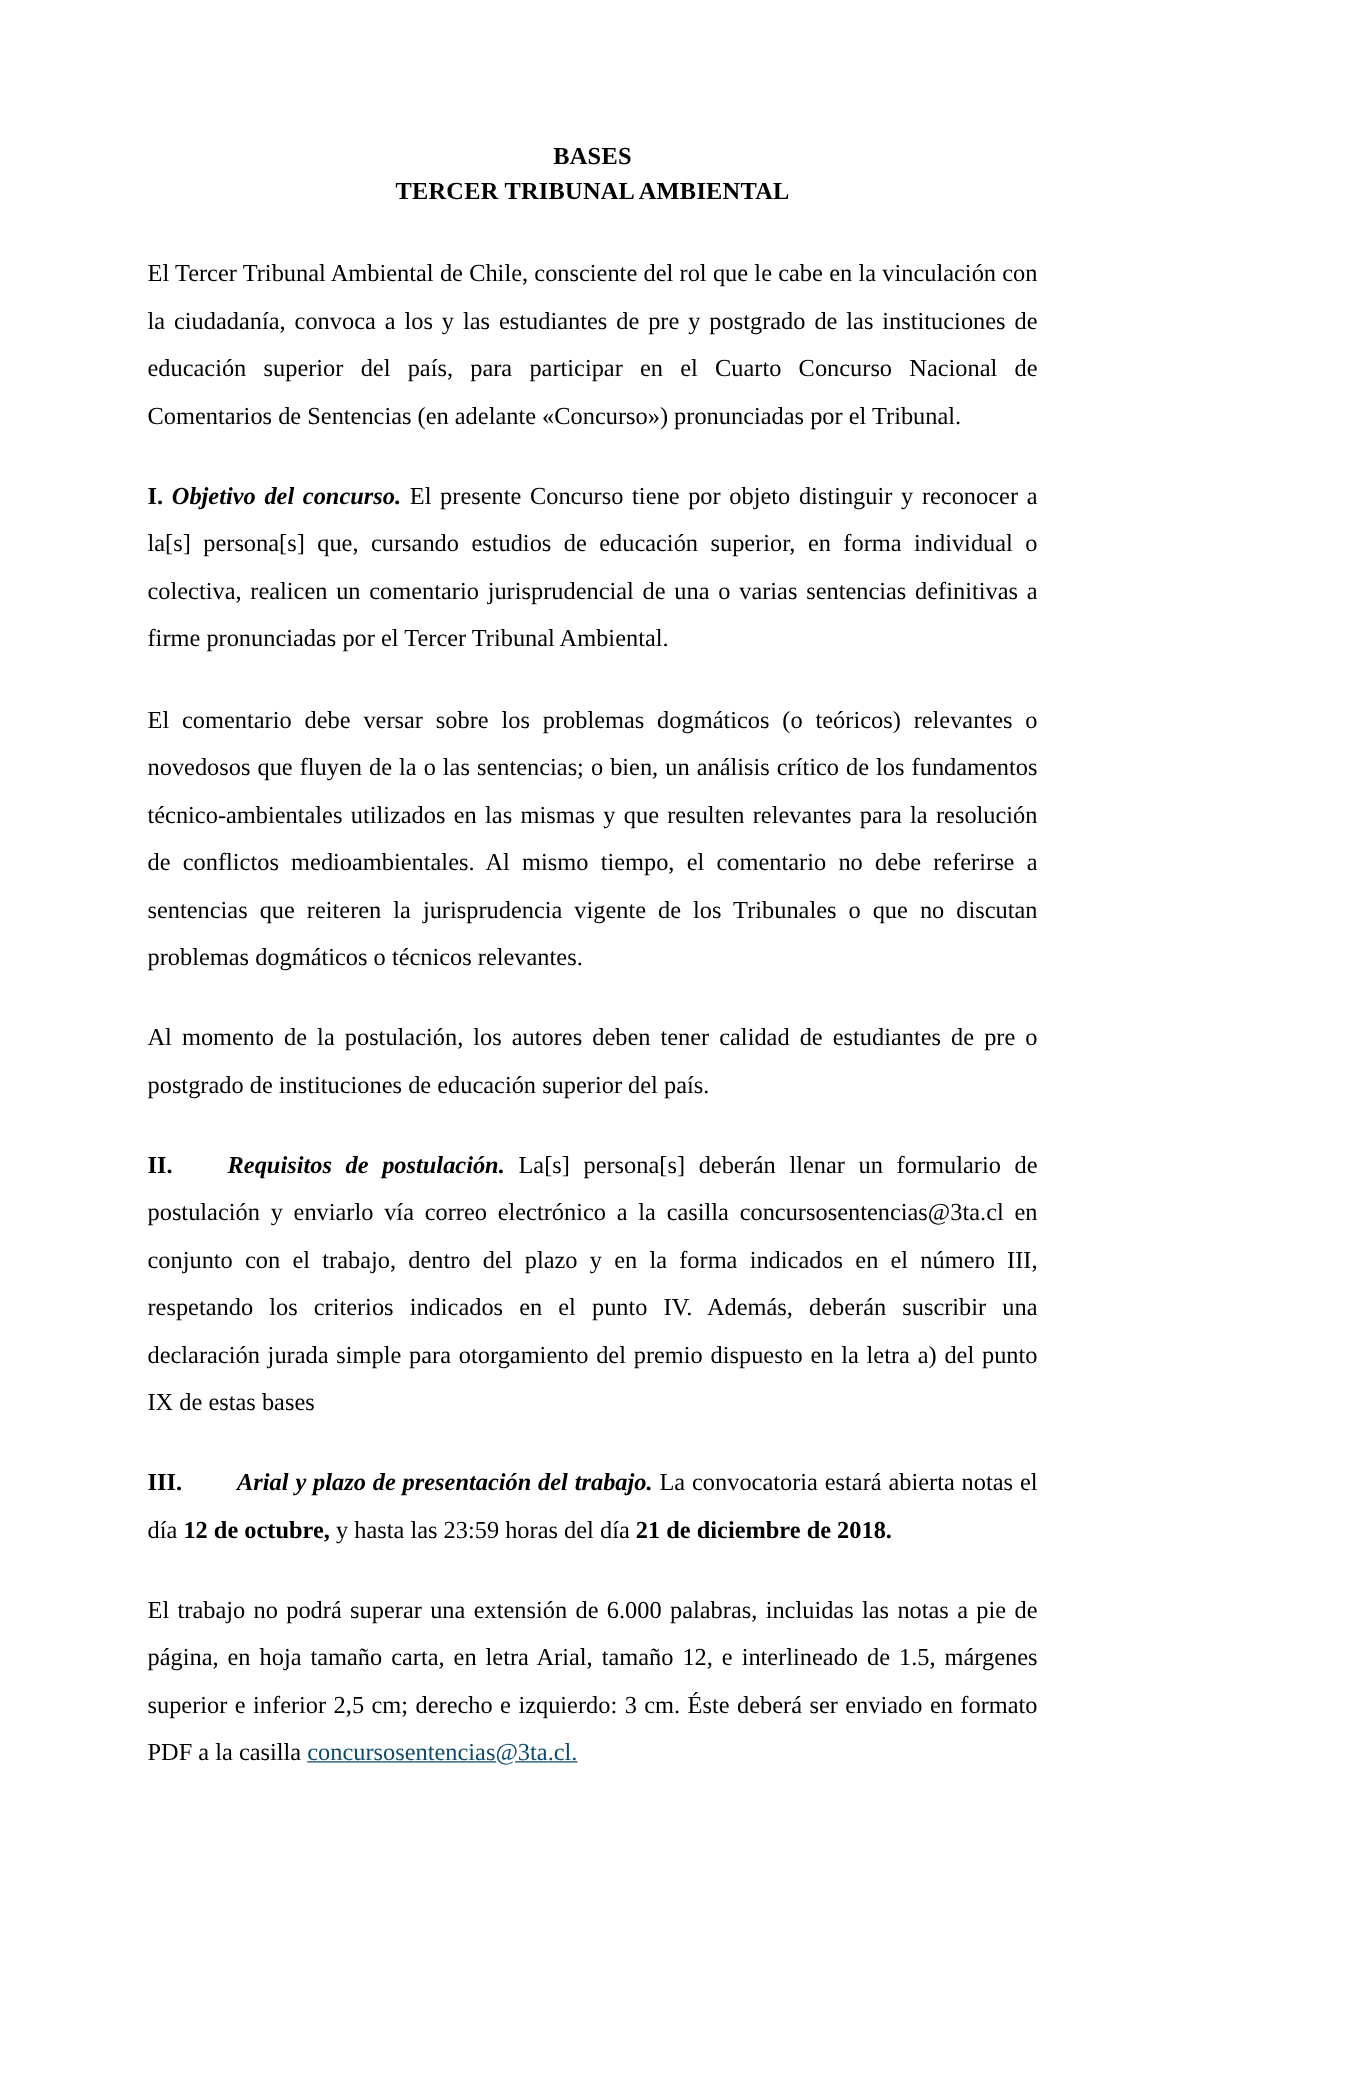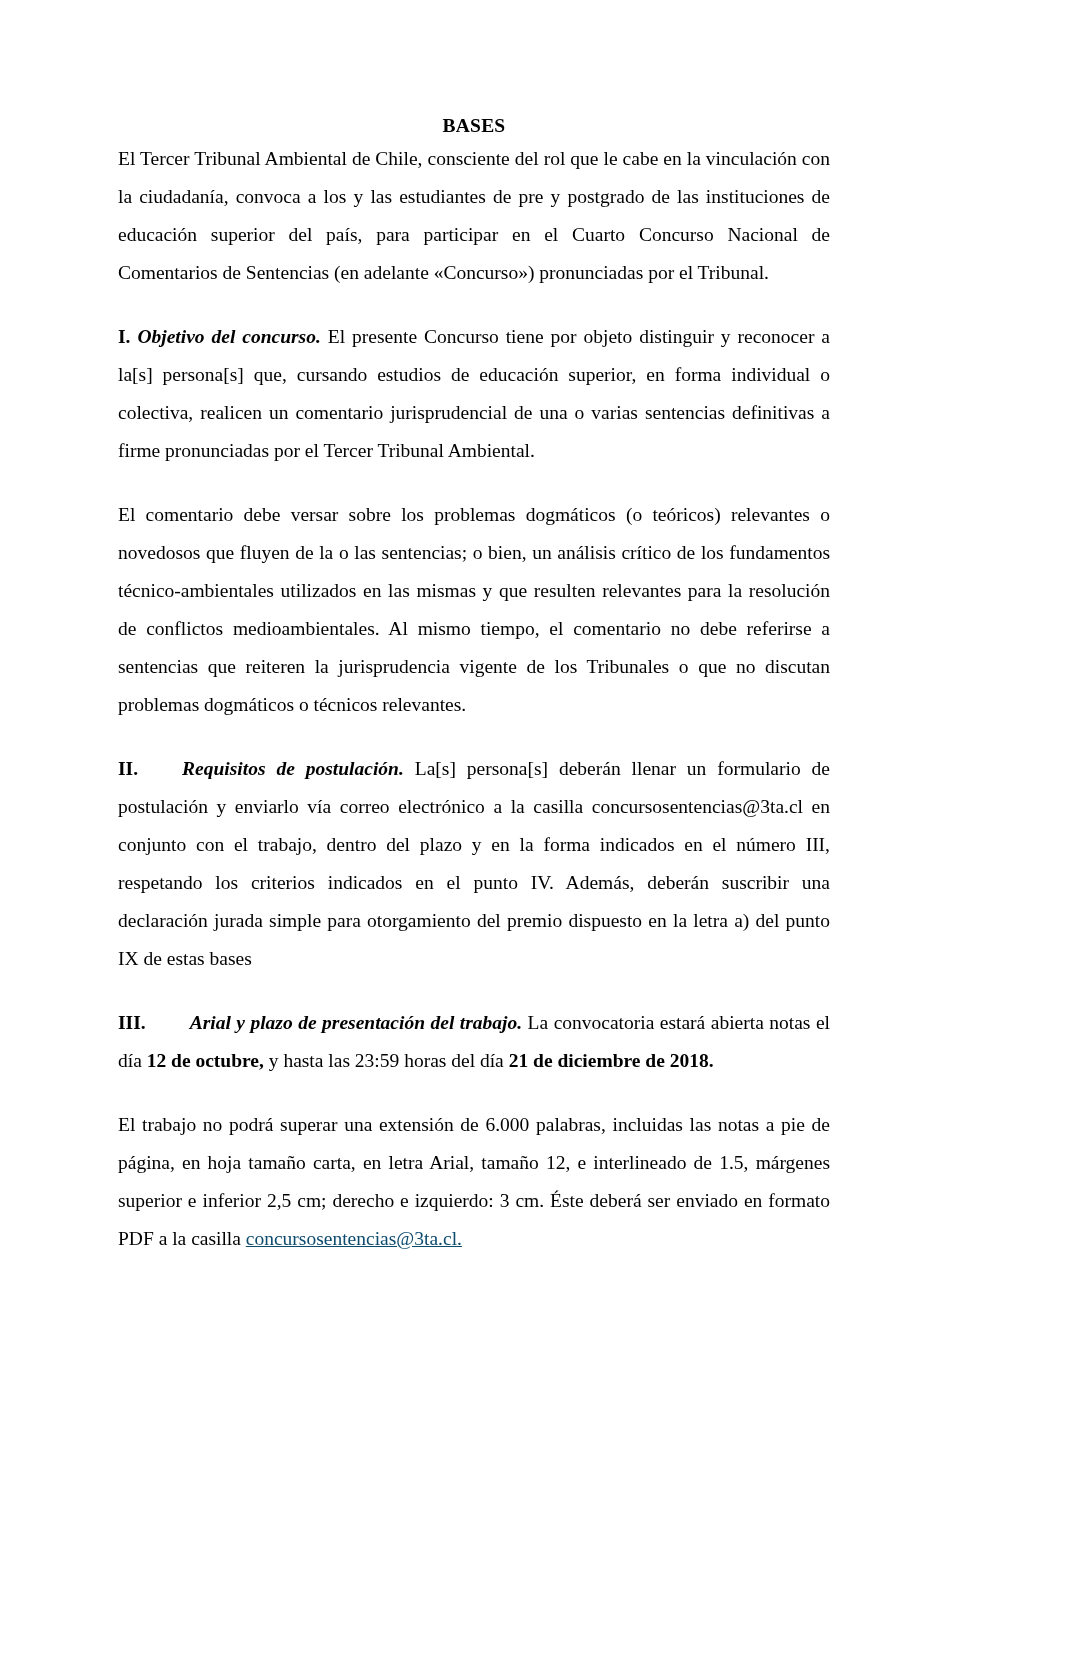--- a/index.html
+++ b/index.html
@@ -25,20 +25,21 @@
     text-align: center;
     font-weight: bold;
     font-size: 19.5px;
     line-height: 1.42;
     letter-spacing: 0.2px;
   }
   .doc-title .line1 { display: block; }
   .doc-title .line2 { display: block; }
   .doc-title .line3 { display: block; }
   .body-block {
+    margin-top: 34px;
   }
   p.para {
     margin: 0 0 26px 0;
     font-size: 19.5px;
     line-height: 1.95;
     text-align: justify;
     text-justify: inter-word;
   }
   .bolditalic {
     font-weight: bold;
@@ -57,31 +58,33 @@
     text-decoration: underline;
   }
 </style>
 </head>
 <body>
 
 <div class="page">
 
   <div class="doc-title">
     <span class="line1">BASES</span>
+    <span class="line3">TERCER TRIBUNAL AMBIENTAL</span>
   </div>
 
   <div class="body-block">
 
     <p class="para">El Tercer Tribunal Ambiental de Chile, consciente del rol que le cabe en la vinculación con la ciudadanía, convoca a los y las estudiantes de pre y postgrado de las instituciones de educación superior del país, para participar en el Cuarto Concurso Nacional de Comentarios de Sentencias (en adelante «Concurso») pronunciadas por el Tribunal.</p>
 
 
     <p class="para"><span class="roman-label">I.</span> <span class="bolditalic">Objetivo del concurso.</span> <span>El presente Concurso tiene por objeto distinguir y reconocer a la[s] persona[s] que, cursando estudios de educación superior, en forma individual o colectiva, realicen un comentario jurisprudencial de una o varias sentencias definitivas a firme pronunciadas por el Tercer Tribunal Ambiental.</span></p>
 
     <p class="para">El comentario debe versar sobre los problemas dogmáticos (o teóricos) relevantes o novedosos que fluyen de la o las sentencias; o bien, un análisis crítico de los fundamentos técnico-ambientales utilizados en las mismas y que resulten relevantes para la resolución de conflictos medioambientales. Al mismo tiempo, el comentario no debe referirse a sentencias que reiteren la jurisprudencia vigente de los Tribunales o que no discutan problemas dogmáticos o técnicos relevantes.</p>
 
+    <p class="para">Al momento de la postulación, los autores deben tener calidad de estudiantes de pre o postgrado de instituciones de educación superior del país.</p>
 
     <p class="para"><span class="roman-label">II.</span><span class="tab-gap"></span><span class="bolditalic">Requisitos de postulación.</span> <span>La[s] persona[s] deberán llenar un formulario de postulación y enviarlo vía correo electrónico a la casilla concursosentencias@3ta.cl en conjunto con el trabajo, dentro del plazo y en la forma indicados en el número III, respetando los criterios indicados en el punto IV. Además, deberán suscribir una declaración jurada simple para otorgamiento del premio dispuesto en la letra a) del punto IX de estas bases</span></p>
 
     <p class="para"><span class="roman-label">III.</span><span class="tab-gap"></span><span class="bolditalic">Arial y plazo de presentación del trabajo.</span> <span>La convocatoria estará abierta notas el día</span> <span class="bold">12 de octubre,</span> <span>y hasta las 23:59 horas del día</span> <span class="bold">21 de diciembre de 2018.</span></p>
 
     <p class="para"><span>El trabajo no podrá superar una extensión de 6.000 palabras, incluidas las notas a pie de página, en hoja tamaño carta, en letra Arial, tamaño 12, e interlineado de 1.5, márgenes superior e inferior 2,5 cm; derecho e izquierdo: 3 cm. Éste deberá ser enviado en formato PDF a la casilla</span> <a class="email-link" href="#">concursosentencias@3ta.cl.</a></p>
 
   </div>
 </div>
 

